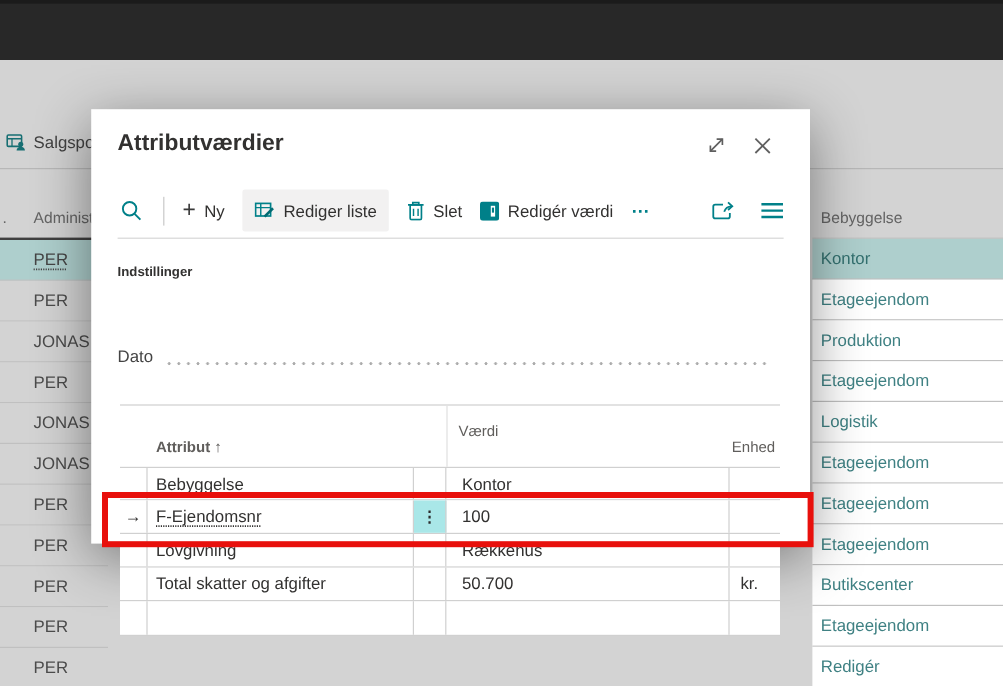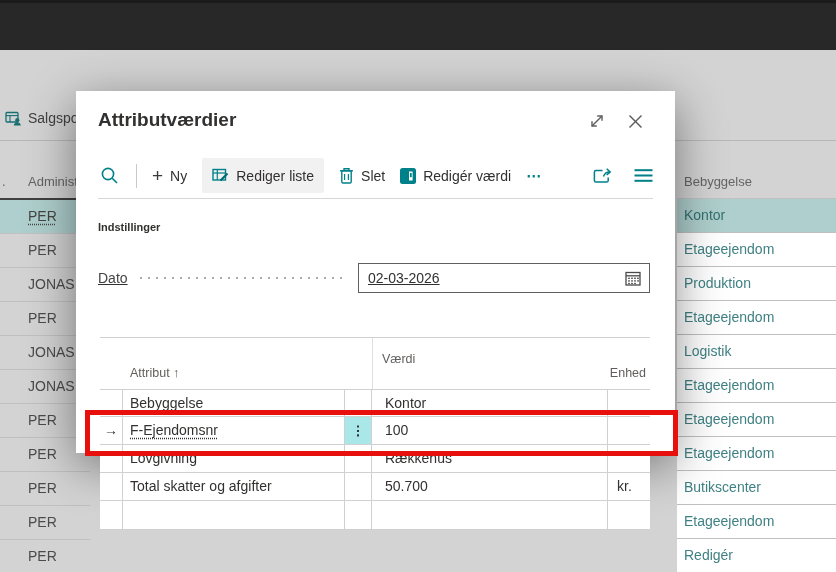--- a/index.html
+++ b/index.html
@@ -35,29 +35,29 @@
   .tb-search { display:flex; padding:0 2px; }
   .tb-divider { width:1px; height:24px; background:#c9c9c9; }
   .tb-btn { display:flex; align-items:center; gap:7px; font-size:14px; color:#323130; white-space:nowrap; cursor:pointer; }
   .tb-btn.active { background:#f2f1f1; border-radius:2px; padding:9px 10px; }
   .tb-plus { font-size:19px; font-weight:400; color:#3a3a3a; line-height:14px; }
   .tb-more { color:#008089; font-size:15px; font-weight:700; letter-spacing:1px; cursor:pointer; }
   .tb-right { margin-left:auto; display:flex; gap:21px; align-items:center; }
 
   .settings-heading { position:absolute; left:22px; top:130px; font-size:11px; font-weight:700; color:#323130; }
 
-  .date-row { position:absolute; left:22px; top:172px; width:552px; height:30px; display:flex; align-items:center;text-decoration:underline; }
+  .date-row { position:absolute; left:22px; top:184px; width:552px; height:30px; display:flex; align-items:flex-end; }
   .date-label { font-size:14px; color:#444444; flex:0 0 auto; }
   .leader { flex:1; height:4px; margin:0 10px 0 9px; background-image:radial-gradient(circle, #ababab 1.1px, transparent 1.4px); background-size:8px 4px; background-repeat:repeat-x; background-position:0 50%; }
   .date-input { flex:0 0 292px; height:30px; border:1px solid #5f5f5f; background:#fff; display:flex; align-items:center; justify-content:space-between; padding:0 8px 0 9px; font-size:14px; color:#323130; }
 
   
   .attr-table { position:absolute; left:24px; top:246px; width:550px; font-size:14px; }
   .thead { position:relative; height:53px; border-top:1px solid #d0d0d0; border-bottom:1px solid #d0d0d0; color:#605e5c; font-size:12.5px; }
-  .th-attr { position:absolute; left:30px; bottom:9px; }
+  .th-attr { position:absolute; left:30px; bottom:9px;font-weight:bold; }
   .th-val  { position:absolute; left:282px; bottom:23px; }
   .th-unit { position:absolute; right:4px; bottom:9px; }
   .thead .vline { position:absolute; left:272px; top:0; bottom:0; width:1px; background:#e0e0e0; }
   .trow { display:flex; border-bottom:1px solid #d0d0d0; background:#fff; }
   .trow > div { border-right:1px solid #d0d0d0; overflow:hidden; white-space:nowrap; }
   .cell-sel  { width:23px; text-align:center; color:#323130; }
   .cell-attr { width:222px; padding-left:7px; }
   .cell-menu { width:27px; text-align:center; }
   .cell-val  { width:236px; padding-left:13px; }
   .cell-unit { flex:1; padding-left:9px; border-right:none !important; }
@@ -206,42 +206,20 @@
         </svg>
       </span>
     </span>
   </div>
 
   <div class="settings-heading">Indstillinger</div>
 
   <div class="date-row">
     <span class="date-label">Dato</span>
     <span class="leader"></span>
-    <span class="date-input">
-      <span>02-03-2026</span>
-      <span>
-        <svg width="16" height="15" viewBox="0 0 16 15">
-          <rect x="1" y="1.5" width="14" height="12.5" fill="none" stroke="#4a4a4a" stroke-width="1.3"></rect>
-          <line x1="1" y1="4.8" x2="15" y2="4.8" stroke="#4a4a4a" stroke-width="1.3"></line>
-          <g fill="#4a4a4a">
-            <rect x="3.2" y="6.6" width="1.6" height="1.4"></rect>
-              <rect x="6.2" y="6.6" width="1.6" height="1.4"></rect>
-              <rect x="9.2" y="6.6" width="1.6" height="1.4"></rect>
-              <rect x="12.2" y="6.6" width="1.6" height="1.4"></rect>
-            <rect x="3.2" y="9.2" width="1.6" height="1.4"></rect>
-              <rect x="6.2" y="9.2" width="1.6" height="1.4"></rect>
-              <rect x="9.2" y="9.2" width="1.6" height="1.4"></rect>
-              <rect x="12.2" y="9.2" width="1.6" height="1.4"></rect>
-            <rect x="3.2" y="11.8" width="1.6" height="1.4"></rect>
-              <rect x="6.2" y="11.8" width="1.6" height="1.4"></rect>
-              <rect x="9.2" y="11.8" width="1.6" height="1.4"></rect>
-          </g>
-        </svg>
-      </span>
-    </span>
   </div>
 
   <div class="attr-table">
     <div class="thead">
       <span class="th-attr">
         <span>Attribut</span>
         <span>↑</span>
       </span>
       <span class="th-val">Værdi</span>
       <span class="th-unit">Enhed</span>

